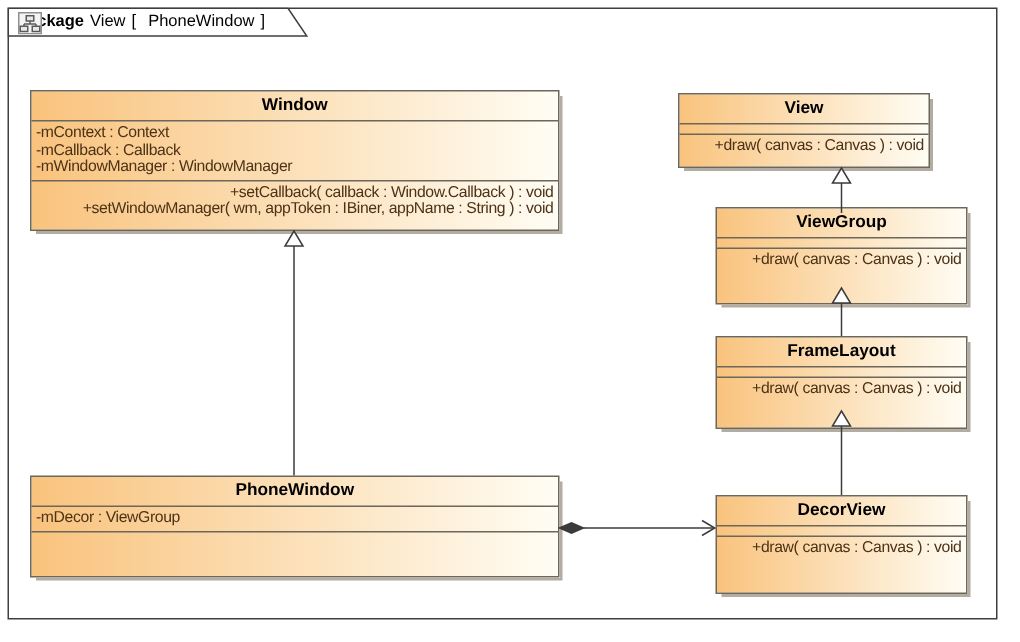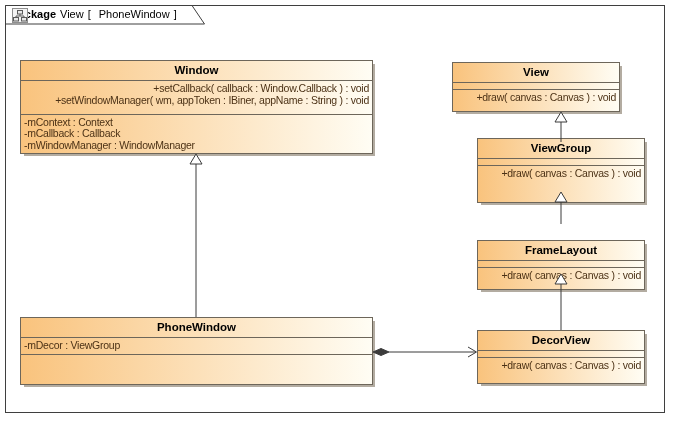--- a/index.html
+++ b/index.html
@@ -72,28 +72,28 @@
           <rect x="9.5" y="9.5" width="5" height="3.5" fill="#e8e8e8" stroke="#5a5a5a"></rect>
         </svg>
       </span>
       <span>PhoneWindow</span>
       <span>]</span>
     </span>
   </div>
 
   <div class="cls" style="left:20px;top:60px;width:353px;height:94px;">
     <div class="cls-title">Window</div>
-    <div class="comp last">
-      <div class="member">+setCallback( callback : Window.Callback ) : void</div>
-      <div class="member">+setWindowManager( wm, appToken : IBiner, appName : String ) : void</div>
-    </div>
     <div class="comp">
       <div class="member">-mContext : Context</div>
       <div class="member">-mCallback : Callback</div>
       <div class="member">-mWindowManager : WindowManager</div>
+    </div>
+    <div class="comp last">
+      <div class="member">+setCallback( callback : Window.Callback ) : void</div>
+      <div class="member">+setWindowManager( wm, appToken : IBiner, appName : String ) : void</div>
     </div>
   </div>
 
   <div class="cls" style="left:20px;top:317px;width:353px;height:68px;">
     <div class="cls-title">PhoneWindow</div>
     <div class="comp">
       <div class="member">-mDecor : ViewGroup</div>
     </div>
     <div class="comp last"></div>
   </div>
@@ -107,29 +107,29 @@
   </div>
 
   <div class="cls" style="left:477px;top:138px;width:168px;height:65px;">
     <div class="cls-title">ViewGroup</div>
     <div class="comp empty"></div>
     <div class="comp last">
       <div class="member">+draw( canvas : Canvas ) : void</div>
     </div>
   </div>
 
-  <div class="cls" style="left:477px;top:240px;width:168px;height:50px;">
+  <div class="cls" style="left:477px;top:224px;width:168px;height:62px;">
     <div class="cls-title">FrameLayout</div>
     <div class="comp empty"></div>
     <div class="comp last">
       <div class="member">+draw( canvas : Canvas ) : void</div>
     </div>
   </div>
 
-  <div class="cls" style="left:477px;top:330px;width:168px;height:54px;">
+  <div class="cls" style="left:477px;top:330px;width:168px;height:66px;">
     <div class="cls-title">DecorView</div>
     <div class="comp empty"></div>
     <div class="comp last">
       <div class="member">+draw( canvas : Canvas ) : void</div>
     </div>
   </div>
 
   <svg id="rels">
     <g>
       <line x1="196" y1="164" x2="196" y2="317"></line>

